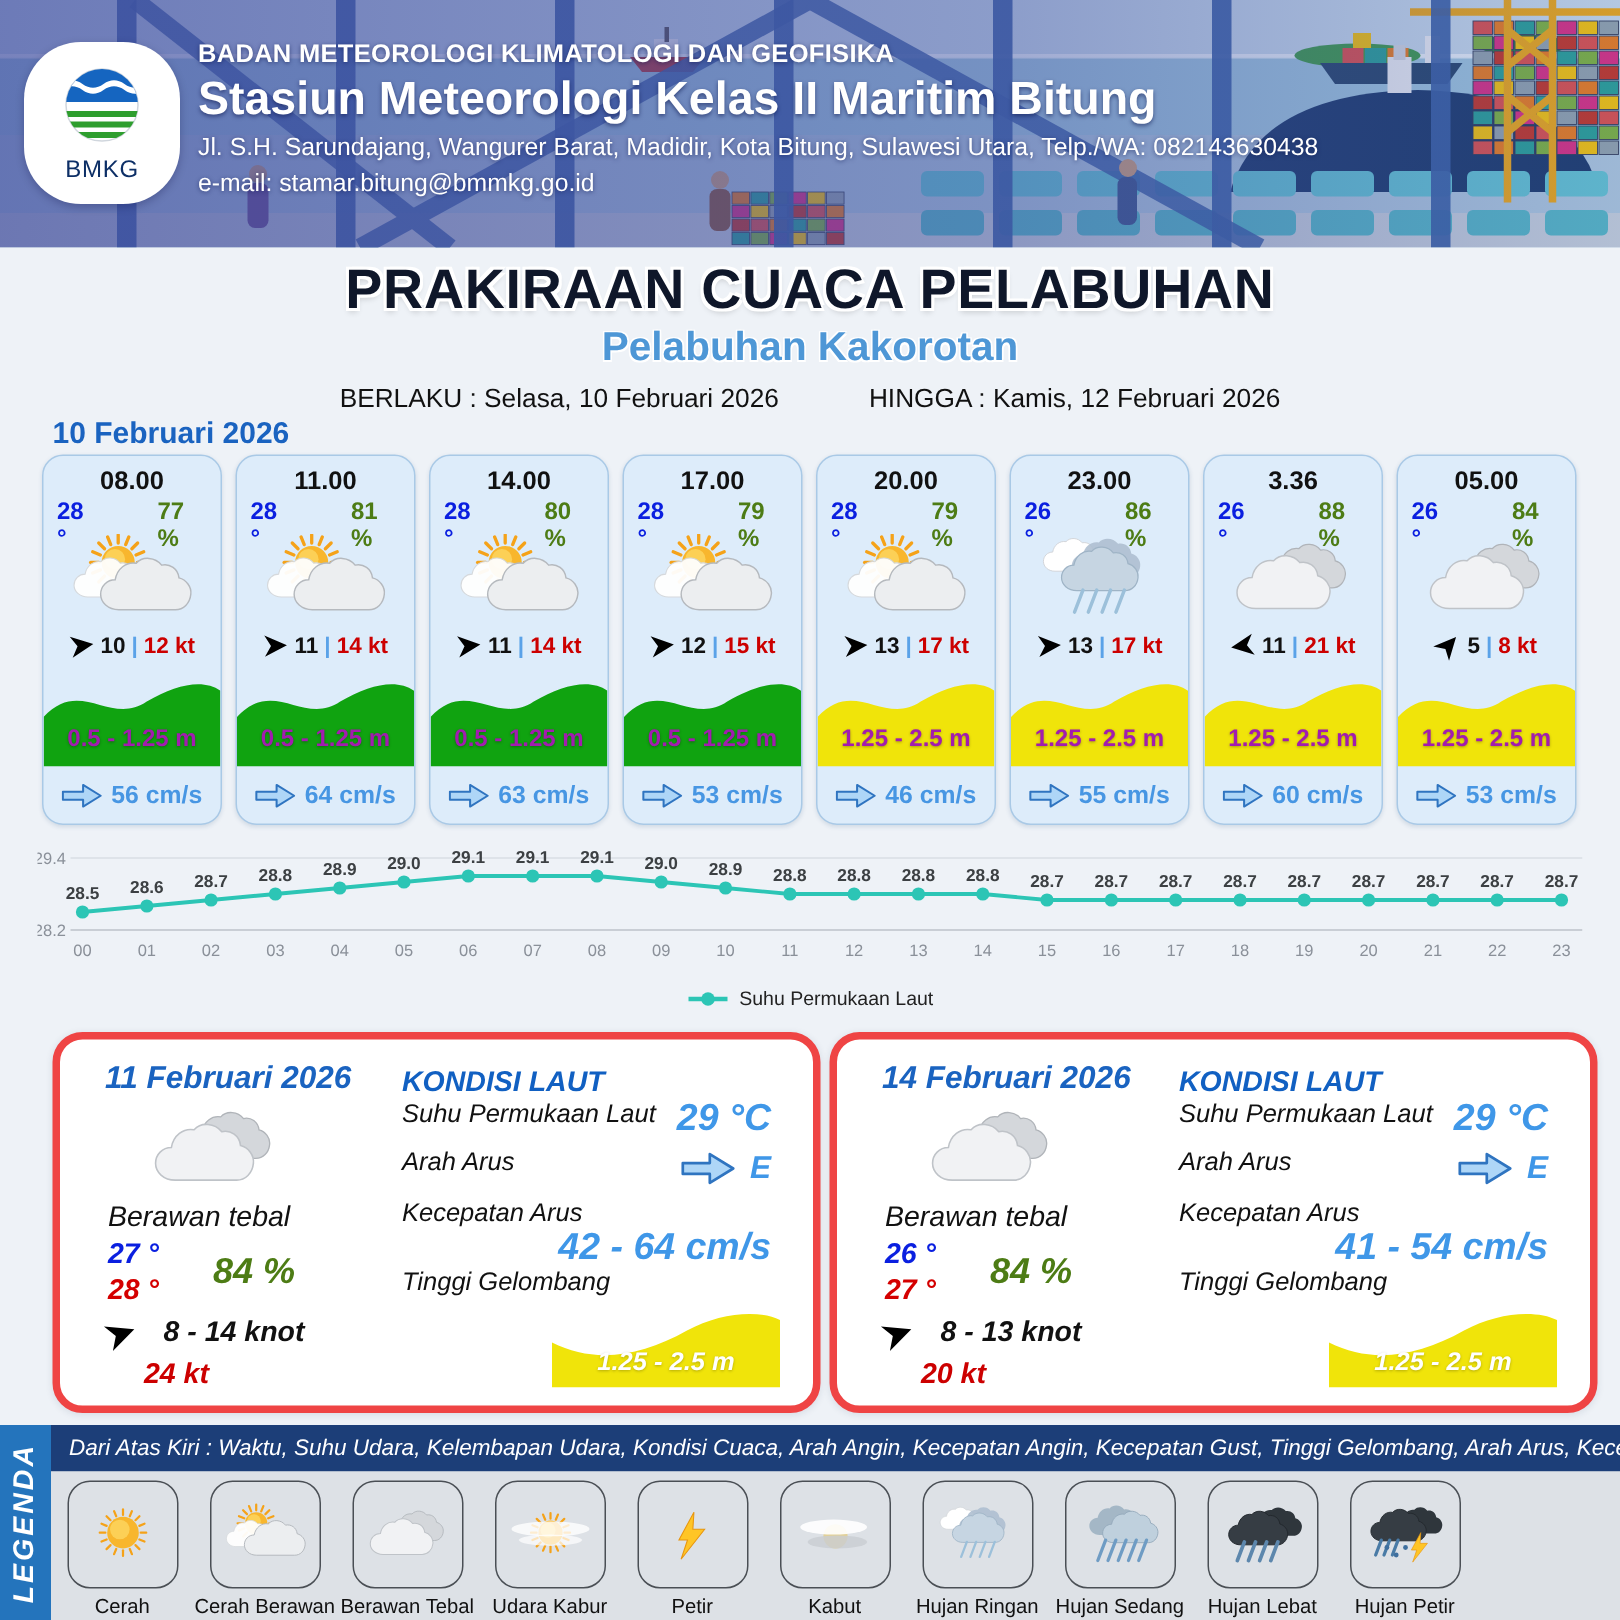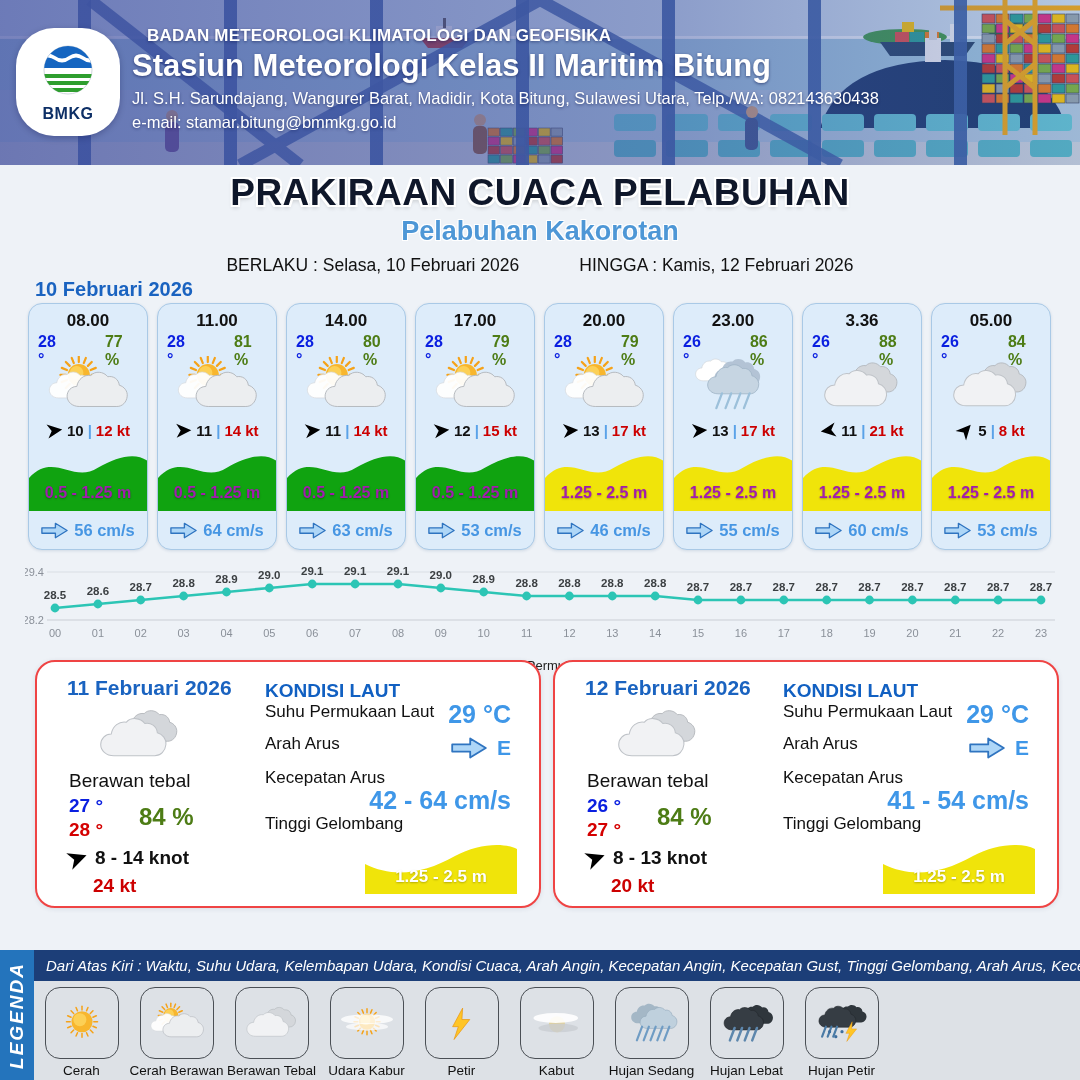--- a/index.html
+++ b/index.html
@@ -4,23 +4,23 @@
 <style>
   html,body{margin:0;padding:0;}
   body{width:1080px;height:1080px;font-family:"Liberation Sans",sans-serif;background:#eef2f7;}
   .page{position:relative;width:1080px;height:1080px;overflow:hidden;background:#eef2f7;}
 
   
   .header{position:absolute;top:0;left:0;width:1080px;height:165px;overflow:hidden;}
   .header svg.port{position:absolute;inset:0;}
   .logo{position:absolute;left:16px;top:28px;width:104px;height:108px;background:#fff;border-radius:38px;
         display:flex;flex-direction:column;align-items:center;justify-content:center;box-shadow:0 2px 6px rgba(0,0,50,.25);}
-  .logo-text{font-size:16px;font-weight:bold;color:#0d2f66;letter-spacing:.5px;margin-top:1px;}
+  .logo-text{font-size:16px;font-weight:normal;color:#0d2f66;letter-spacing:.5px;margin-top:1px;}
   .head-text{position:absolute;left:132px;top:26px;color:#fff;text-shadow:0 1px 3px rgba(15,25,80,.6);}
-  .h-agency{font-size:17px;font-weight:bold;letter-spacing:.2px;margin-left:15px;}
+  .h-agency{font-size:17px;font-weight:bold;letter-spacing:.2px;}
   .h-station{font-size:31px;font-weight:bold;margin-top:2px;}
   .h-addr,.h-mail{font-size:16.5px;margin-top:5px;}
 
   
   .title-wrap{position:absolute;top:172px;left:0;width:1080px;text-align:center;}
   .t-main{font-size:37px;font-weight:800;letter-spacing:.5px;color:#0f172a;
           text-shadow:-2px -2px 0 #fff,2px -2px 0 #fff,-2px 2px 0 #fff,2px 2px 0 #fff,0 3px 4px rgba(0,0,0,.18);}
   .t-sub{font-size:27px;font-weight:800;color:#4e97d6;margin-top:2px;
          text-shadow:-1px -1px 0 #fff,1px -1px 0 #fff,-1px 1px 0 #fff,1px 1px 0 #fff;}
   .t-valid{margin-top:8px;font-size:17.5px;color:#111;display:flex;justify-content:center;gap:60px;}
@@ -55,31 +55,31 @@
 
   
   .chart-wrap{position:absolute;top:558px;left:25px;width:1030px;}
   .chart-wrap svg.chart{width:1030px;height:92px;display:block;}
   .ytick,.xtick{font-size:11px;fill:#8a9099;font-family:"Liberation Sans",sans-serif;}
   .vlabel{font-size:11.5px;font-weight:bold;fill:#3c4043;font-family:"Liberation Sans",sans-serif;}
   .chart-legend{display:flex;justify-content:center;align-items:center;gap:7px;margin-top:8px;}
   .chart-legend .lg-text{font-size:13px;color:#222;}
 
   
-  .panel{position:absolute;top:660px;width:502px;height:244px;background:#fff;border:2px solid #ef4444;border-radius:20px;
-         box-shadow:0 1px 5px rgba(30,50,80,.10);}
+  .panel{position:absolute;top:688px;width:502px;height:244px;background:#fff;border:5px solid #ef4444;border-radius:20px;
+         box-shadow:0 1px 5px rgba(30,50,80,.10);font-style:italic;}
   .panel.p1{left:35px;} .panel.p2{left:553px;}
   .p-date{position:absolute;left:30px;top:14px;font-size:21px;font-weight:bold;color:#1a63c0;}
   .p-icon{position:absolute;left:48px;top:42px;width:110px;height:62px;}
   .p-icon svg{width:110px;height:62px;}
   .p-cond{position:absolute;left:32px;top:108px;font-size:19px;color:#111;}
   .p-tmin{position:absolute;left:32px;top:133px;font-size:19px;font-weight:bold;color:#0a1fe0;}
   .p-tmax{position:absolute;left:32px;top:157px;font-size:19px;font-weight:bold;color:#d40000;}
   .p-hum{position:absolute;left:102px;top:141px;font-size:24px;font-weight:bold;color:#4d7c15;}
-  .p-wind{position:absolute;left:30px;top:185px;display:flex;align-items:flex-end;gap:7px;font-size:19px;font-weight:bold;color:#111;}
+  .p-wind{position:absolute;left:30px;top:185px;display:flex;align-items:flex-end;gap:18px;font-size:19px;font-weight:bold;color:#111;}
   .p-wind .warrow, .p-wind .warrow svg{width:21px;height:21px;}
   .p-gust{position:absolute;left:56px;top:213px;font-size:19px;font-weight:bold;color:#cc0000;}
   .sea-title{position:absolute;left:228px;top:18px;font-size:19px;font-weight:bold;color:#1160c2;}
   .sea-label{position:absolute;left:228px;font-size:17px;color:#111;}
   .sea-val{position:absolute;right:28px;font-size:25px;font-weight:bold;color:#3f97e8;text-align:right;}
   .sea-dir{position:absolute;right:28px;display:flex;align-items:center;gap:10px;}
   .sea-dir svg{width:36px;height:24px;}
   .sea-dir .dir-e{font-size:21px;font-weight:bold;color:#3f97e8;}
   .sea-wavebox{position:absolute;right:22px;bottom:12px;width:152px;height:58px;}
   .sea-wavebox svg{position:absolute;inset:0;width:100%;height:100%;}
@@ -843,21 +843,21 @@
     <div class="sea-label" style="top:152px;">Tinggi Gelombang</div>
     <div class="sea-wavebox">
       <svg viewBox="0 0 152 58" preserveAspectRatio="none">
           <path d="M0 28 C 28 42 58 38 90 20 C 112 8 138 6 152 13 L152 58 L0 58 Z" fill="#f0e40a"></path>
         </svg>
       <span class="wave-text">1.25 - 2.5 m</span>
     </div>
   </div>
 
   <div class="panel p2">
-    <div class="p-date">12 Februari 2026</div>
+    <div class="p-date">14 Februari 2026</div>
     <div class="p-icon"><svg viewBox="0 0 100 64" preserveAspectRatio="xMidYMid meet" width="100%" height="100%">
           <path d="M 90 58 L 28 58 C 16 58 8 50 8 41 C 8 32 15 25 24 25 C 26 13 36 5 47 7 C 54 -1 68 0 75 9 C 84 7 93 13 94 23 C 102 25 108 33 107 41 C 106 51 99 58 90 58 Z" transform="translate(28 6) scale(0.56)" fill="#d4d7db" stroke="#b0b4b9" stroke-width="1.6" opacity="1"></path>
           <path d="M 90 58 L 28 58 C 16 58 8 50 8 41 C 8 32 15 25 24 25 C 26 13 36 5 47 7 C 54 -1 68 0 75 9 C 84 7 93 13 94 23 C 102 25 108 33 107 41 C 106 51 99 58 90 58 Z" transform="translate(4 14) scale(0.68)" fill="#f1f2f4" stroke="#bfc3c8" stroke-width="1.6" opacity="1"></path>
         </svg></div>
     <div class="p-cond">Berawan tebal</div>
     <div class="p-tmin">26 °</div>
     <div class="p-tmax">27 °</div>
     <div class="p-hum">84 %</div>
     <div class="p-wind">
       <span class="warrow">
@@ -997,20 +997,34 @@
               <circle cx="50" cy="34" r="13" fill="#e3cf8e" opacity="0.9"></circle>
               <ellipse cx="48" cy="24" rx="36" ry="8" fill="#fff" opacity="0.9"></ellipse>
               <ellipse cx="52" cy="40" rx="32" ry="7" fill="#c9cdd2" opacity="0.8"></ellipse>
             </svg>
           </div>
       <div class="lg-label">Kabut</div>
     </div>
         <div class="lg-item">
       <div class="lg-box">
             <svg viewBox="0 0 100 64" preserveAspectRatio="xMidYMid meet" width="100%" height="100%">
+              <path d="M 90 58 L 28 58 C 16 58 8 50 8 41 C 8 32 15 25 24 25 C 26 13 36 5 47 7 C 54 -1 68 0 75 9 C 84 7 93 13 94 23 C 102 25 108 33 107 41 C 106 51 99 58 90 58 Z" transform="translate(6 2) scale(0.42)" fill="#ffffff" stroke="#d0d3d7" stroke-width="1.6" opacity="1"></path>
+              <path d="M 90 58 L 28 58 C 16 58 8 50 8 41 C 8 32 15 25 24 25 C 26 13 36 5 47 7 C 54 -1 68 0 75 9 C 84 7 93 13 94 23 C 102 25 108 33 107 41 C 106 51 99 58 90 58 Z" transform="translate(26 2) scale(0.5)" fill="#aebfd0" stroke="none" stroke-width="1.6" opacity="0.9"></path>
+              <path d="M 90 58 L 28 58 C 16 58 8 50 8 41 C 8 32 15 25 24 25 C 26 13 36 5 47 7 C 54 -1 68 0 75 9 C 84 7 93 13 94 23 C 102 25 108 33 107 41 C 106 51 99 58 90 58 Z" transform="translate(18 8) scale(0.56)" fill="#c6d5e2" stroke="#9fb4c6" stroke-width="1.6" opacity="1"></path>
+              <line x1="38" y1="40" x2="31.9" y2="56" stroke="#9cc0da" stroke-width="2.5" stroke-linecap="round"></line>
+              <line x1="48" y1="40" x2="41.9" y2="56" stroke="#9cc0da" stroke-width="2.5" stroke-linecap="round"></line>
+              <line x1="58" y1="40" x2="51.9" y2="56" stroke="#9cc0da" stroke-width="2.5" stroke-linecap="round"></line>
+              <line x1="68" y1="40" x2="61.9" y2="56" stroke="#9cc0da" stroke-width="2.5" stroke-linecap="round"></line>
+            </svg>
+          </div>
+      <div class="lg-label">Hujan Ringan</div>
+    </div>
+        <div class="lg-item">
+      <div class="lg-box">
+            <svg viewBox="0 0 100 64" preserveAspectRatio="xMidYMid meet" width="100%" height="100%">
               <path d="M 90 58 L 28 58 C 16 58 8 50 8 41 C 8 32 15 25 24 25 C 26 13 36 5 47 7 C 54 -1 68 0 75 9 C 84 7 93 13 94 23 C 102 25 108 33 107 41 C 106 51 99 58 90 58 Z" transform="translate(12 0) scale(0.56)" fill="#9db3c2" stroke="none" stroke-width="1.6" opacity="0.9"></path>
               <path d="M 90 58 L 28 58 C 16 58 8 50 8 41 C 8 32 15 25 24 25 C 26 13 36 5 47 7 C 54 -1 68 0 75 9 C 84 7 93 13 94 23 C 102 25 108 33 107 41 C 106 51 99 58 90 58 Z" transform="translate(26 6) scale(0.6)" fill="#bfd0dd" stroke="#93a9bb" stroke-width="1.6" opacity="1"></path>
               <line x1="34" y1="38" x2="25.6" y2="60" stroke="#6f9cc4" stroke-width="3.5" stroke-linecap="round"></line>
               <line x1="45" y1="38" x2="36.6" y2="60" stroke="#6f9cc4" stroke-width="3.5" stroke-linecap="round"></line>
               <line x1="56" y1="38" x2="47.6" y2="60" stroke="#6f9cc4" stroke-width="3.5" stroke-linecap="round"></line>
               <line x1="67" y1="38" x2="58.6" y2="60" stroke="#6f9cc4" stroke-width="3.5" stroke-linecap="round"></line>
               <line x1="78" y1="38" x2="69.6" y2="60" stroke="#6f9cc4" stroke-width="3.5" stroke-linecap="round"></line>
             </svg>
           </div>
       <div class="lg-label">Hujan Sedang</div>

